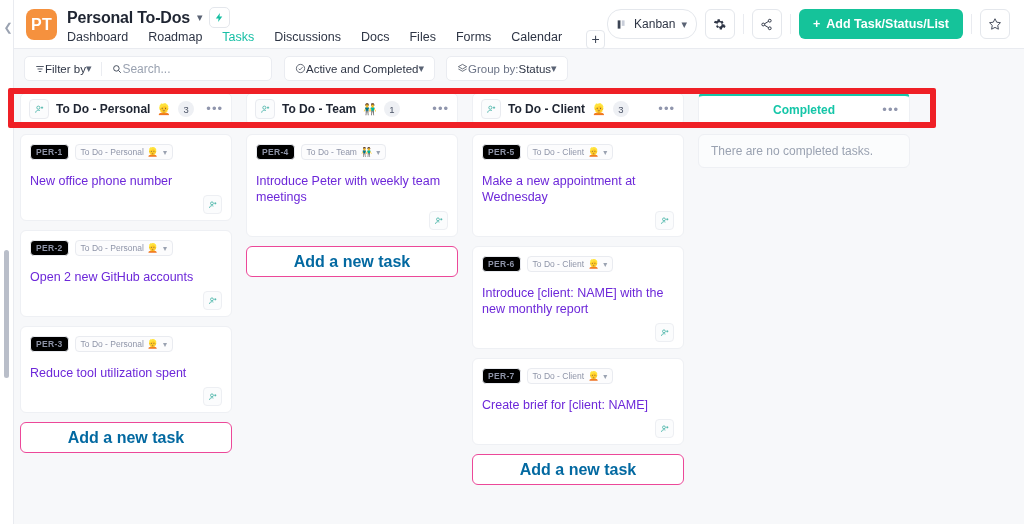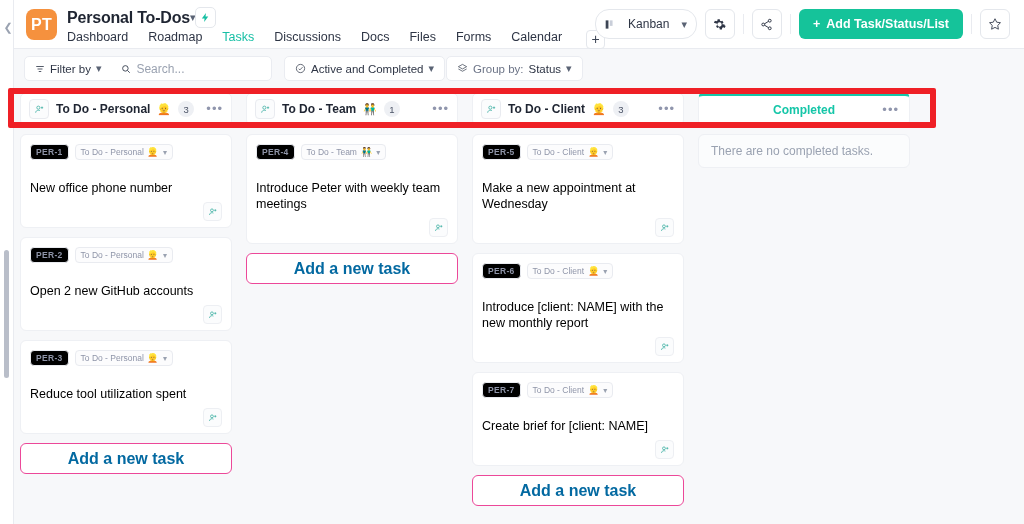--- a/index.html
+++ b/index.html
@@ -30,61 +30,61 @@
   .header {
     position: absolute; left: 14px; top: 0; right: 0; height: 49px;
     background: #ffffff; border-bottom: 1px solid #e9ebf0;
   }
   .proj-avatar {
     position: absolute; left: 12px; top: 9px; width: 31px; height: 31px;
     border-radius: 8px; background: #f5913e; color: #fff;
     font-size: 16px; font-weight: bold; letter-spacing: .3px;
     display: flex; align-items: center; justify-content: center;
   }
-  .title-row { position: absolute; left: 53px; top: 7px; display: flex; align-items: center; }
+  .title-row { position: absolute; left: 53px; top: 7px; display: flex; align-items: center; gap: 7px; }
   .proj-title { font-size: 16px; font-weight: bold; color: #1f2532; letter-spacing: -.2px; }
   .caret { color: #5a6374; font-size: 11px; cursor: pointer; }
   .bolt-btn {
     width: 21px; height: 21px; border: 1px solid #e4e7ec; border-radius: 5px;
     background: #fff; display: flex; align-items: center; justify-content: center; cursor: pointer;
   }
   .navbar { position: absolute; left: 53px; top: 30px; display: flex; align-items: flex-start; gap: 20px; }
   .nav-item { font-size: 12.5px; color: #2e3545; cursor: pointer; white-space: nowrap; }
   .nav-item.active { color: #17bfa5; }
   .nav-plus {
     width: 19px; height: 19px; border: 1px solid #e4e7ec; border-radius: 4px; background: #fff;
     color: #3c4454; font-size: 14px; line-height: 17px; text-align: center; cursor: pointer;
     margin-left: 4px;
   }
 
   .hdr-right { position: absolute; right: 14px; top: 9px; display: flex; align-items: center; gap: 8px; }
   .pill {
     height: 30px; border: 1px solid #e4e7ec; border-radius: 14px; background: #fff;
-    display: flex; align-items: center; gap: 12px; padding: 0 9px;
+    display: flex; align-items: center; gap: 6px; padding: 0 9px;
     font-size: 12px; color: #2e3545; cursor: pointer; white-space: nowrap;
   }
   .icon-btn {
     width: 30px; height: 30px; border: 1px solid #e4e7ec; border-radius: 6px; background: #fff;
     display: flex; align-items: center; justify-content: center; cursor: pointer;
   }
   .sep { width: 1px; height: 20px; background: #e9ebf0; }
   .add-btn {
     height: 30px; border-radius: 6px; background: #15c39a; color: #fff;
     display: flex; align-items: center; gap: 6px; padding: 0 14px;
     font-size: 12.5px; font-weight: bold; cursor: pointer; white-space: nowrap;
   }
 
   
   .toolbar { position: absolute; left: 14px; top: 49px; right: 0; height: 39px; background: #f7f8fa; }
   .tb-group {
     position: absolute; top: 7px; height: 25px; background: #fff;
     border: 1px solid #eaecf1; border-radius: 5px; display: flex; align-items: center;
   }
   .tb-cell {
-    display: flex; align-items: center; gap: 5px; padding: 0 10px; height: 100%;
+    display: flex; align-items: center; padding: 0 10px; height: 100%;
     font-size: 11.5px; color: #2e3545; cursor: pointer; white-space: nowrap;
   }
   .tb-div { width: 1px; height: 14px; background: #eaecf1; }
   .tb-search-input {
     border: 0; outline: none; font-size: 12px; color: #2e3545;
     font-family: "Liberation Sans", sans-serif; width: 130px; background: transparent;
   }
   .tb-search-input::placeholder { color: #9aa2b1; }
   .muted { color: #6b7386; }
 
@@ -122,21 +122,21 @@
     font-size: 8.5px; font-weight: bold; color: #8e94a8; letter-spacing: .3px;
     border: 1px solid #e9ebf0; border-radius: 4px; padding: 2px 5px; background: #000000;
   }
   .tag-status {
     display: flex; align-items: center; gap: 4px;
     font-size: 8.5px; color: #8e94a8; border: 1px solid #e9ebf0; border-radius: 4px;
     padding: 2px 5px; background: #fcfcfd; cursor: pointer;
   }
   .tag-status .em { font-size: 9px; }
   .tag-status .cv { font-size: 8px; color: #9aa2b1; }
-  .card-title { margin-top: 20px; font-size: 12.5px; color: #000000; line-height: 16px; }
+  .card-title { margin-top: 13px; font-size: 12.5px; color: #6d28d9; line-height: 16px; }
   .card-foot { display: flex; justify-content: flex-end; margin-top: 6px; }
   .person-btn {
     width: 19px; height: 19px; border: 1px solid #edeff3; border-radius: 4px; background: #fbfcfd;
     display: flex; align-items: center; justify-content: center; cursor: pointer;
   }
   .addtask {
     background: #fff; border: 1px solid #ec4899; border-radius: 6px; height: 31px;
     display: flex; align-items: center; justify-content: center;
     color: #0369a1; font-size: 16px; font-weight: bold; cursor: pointer;
   }

